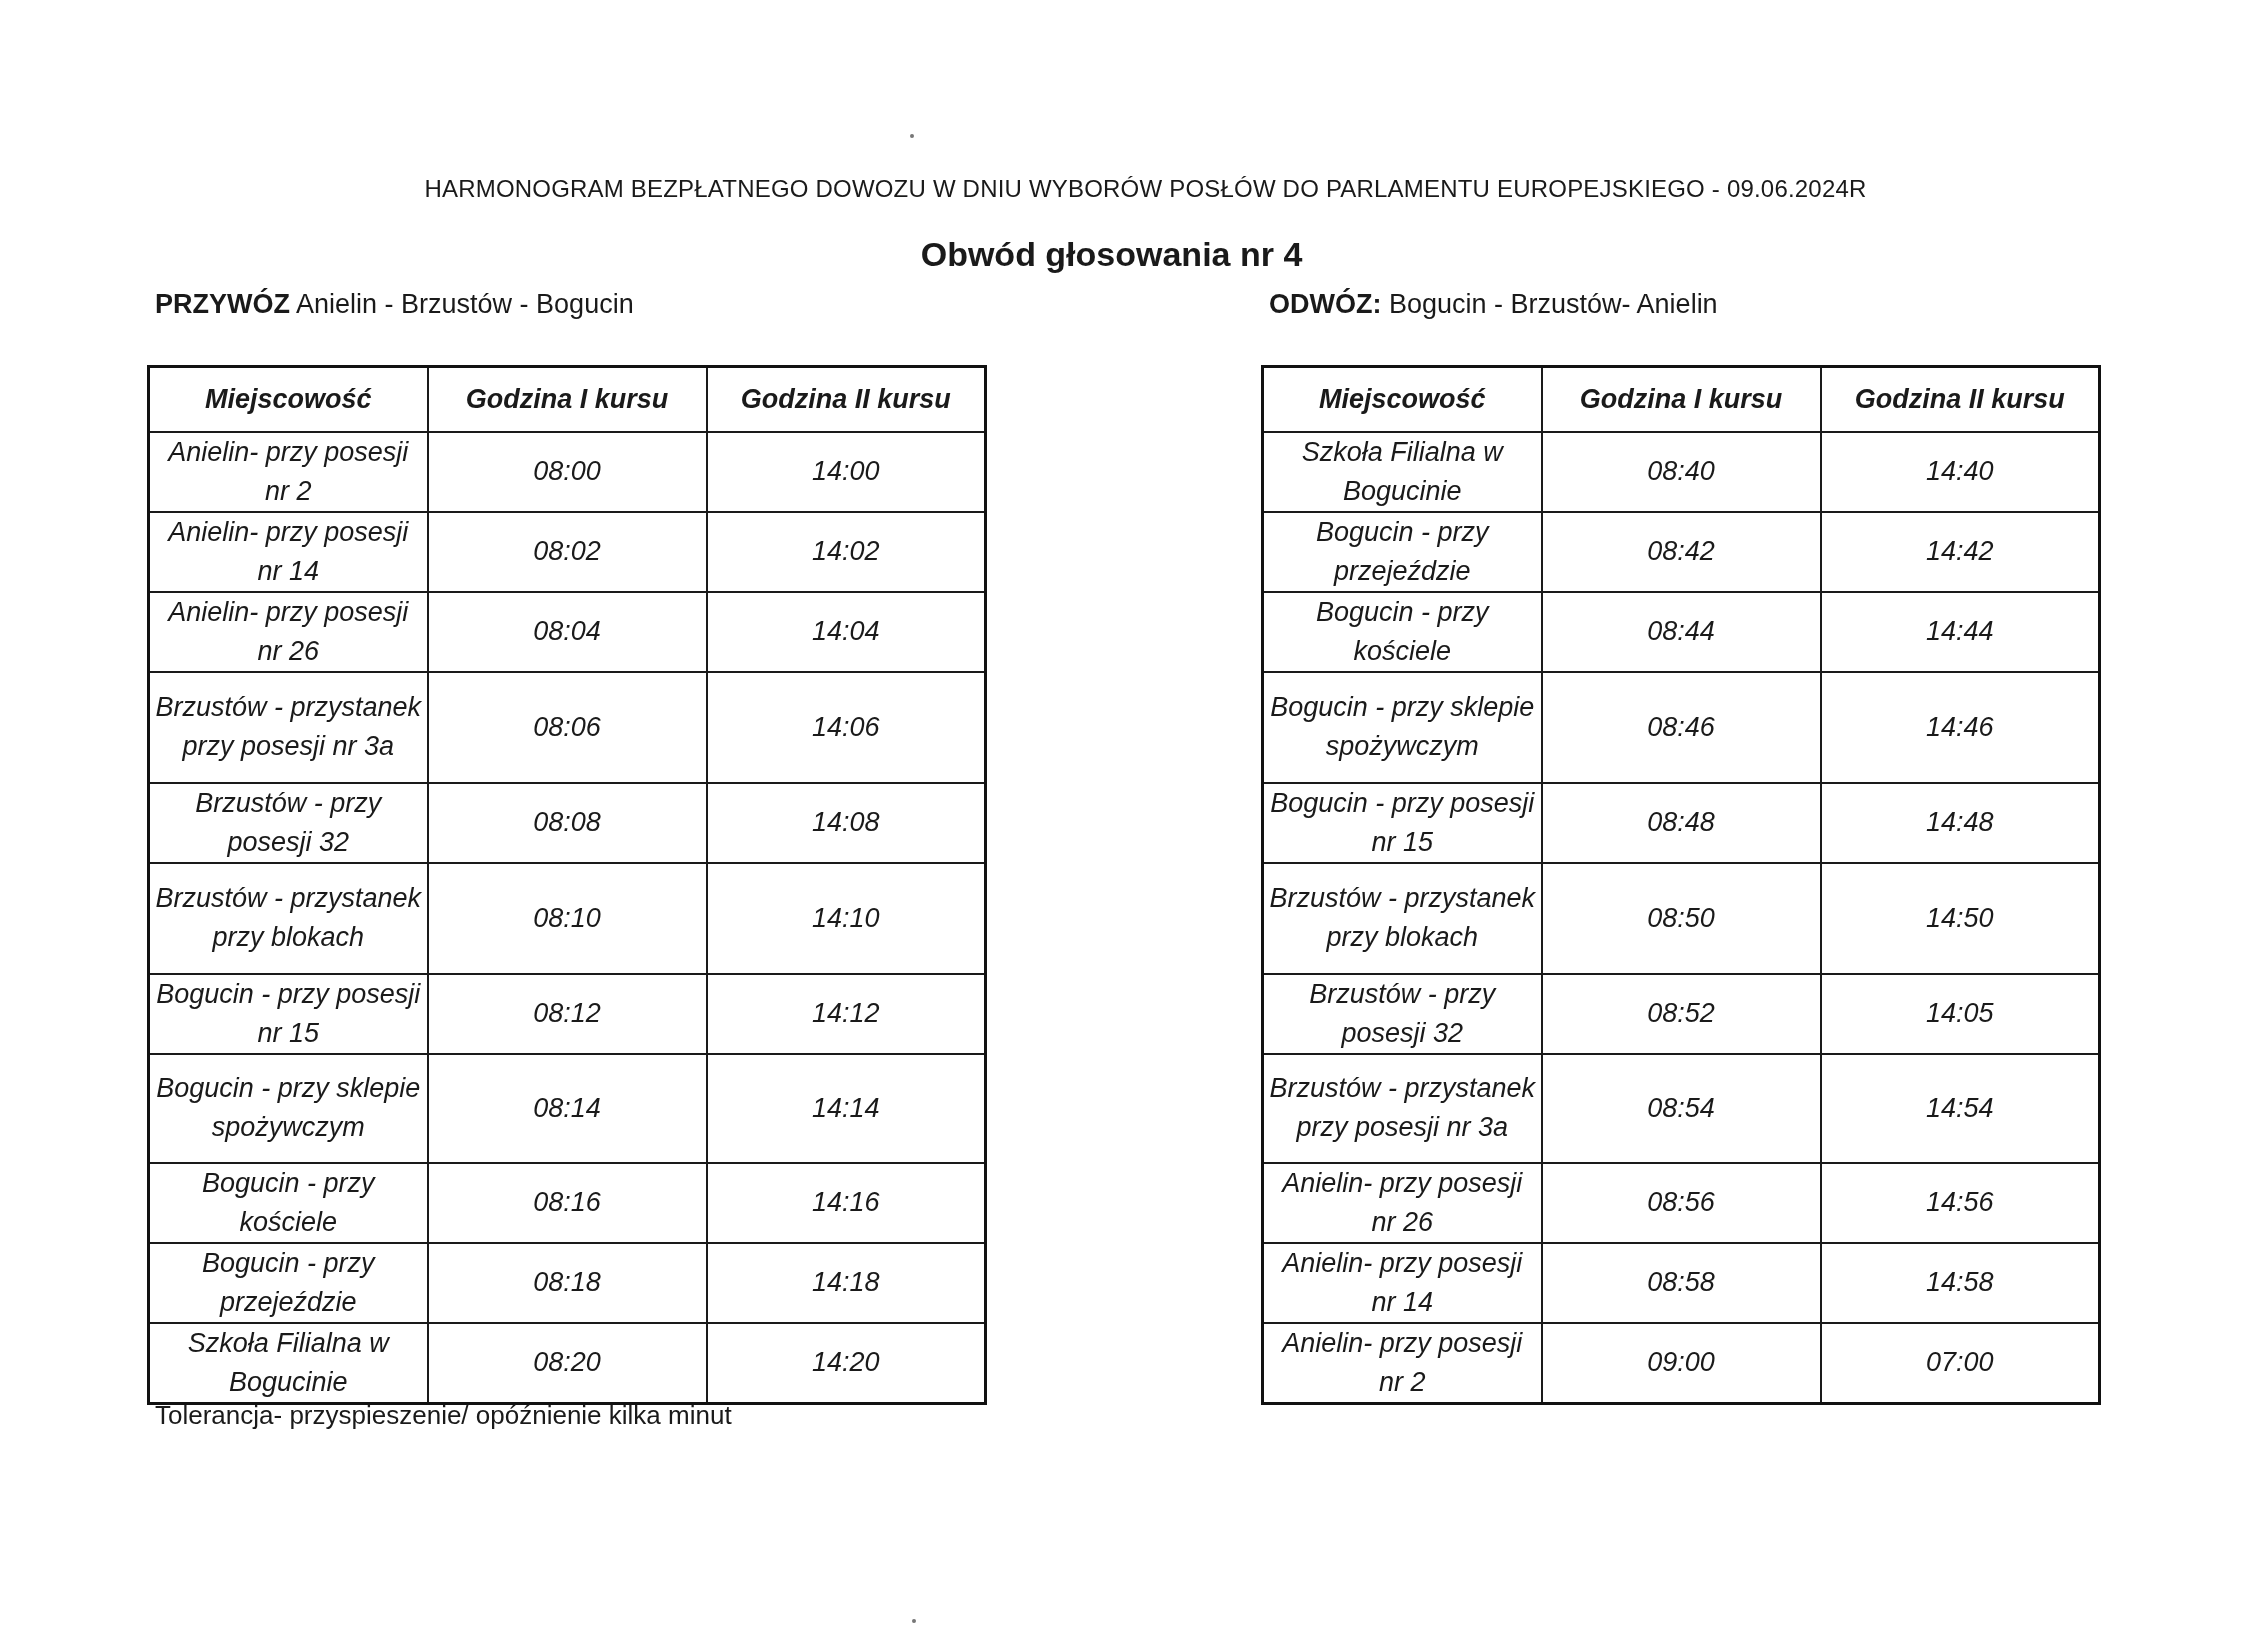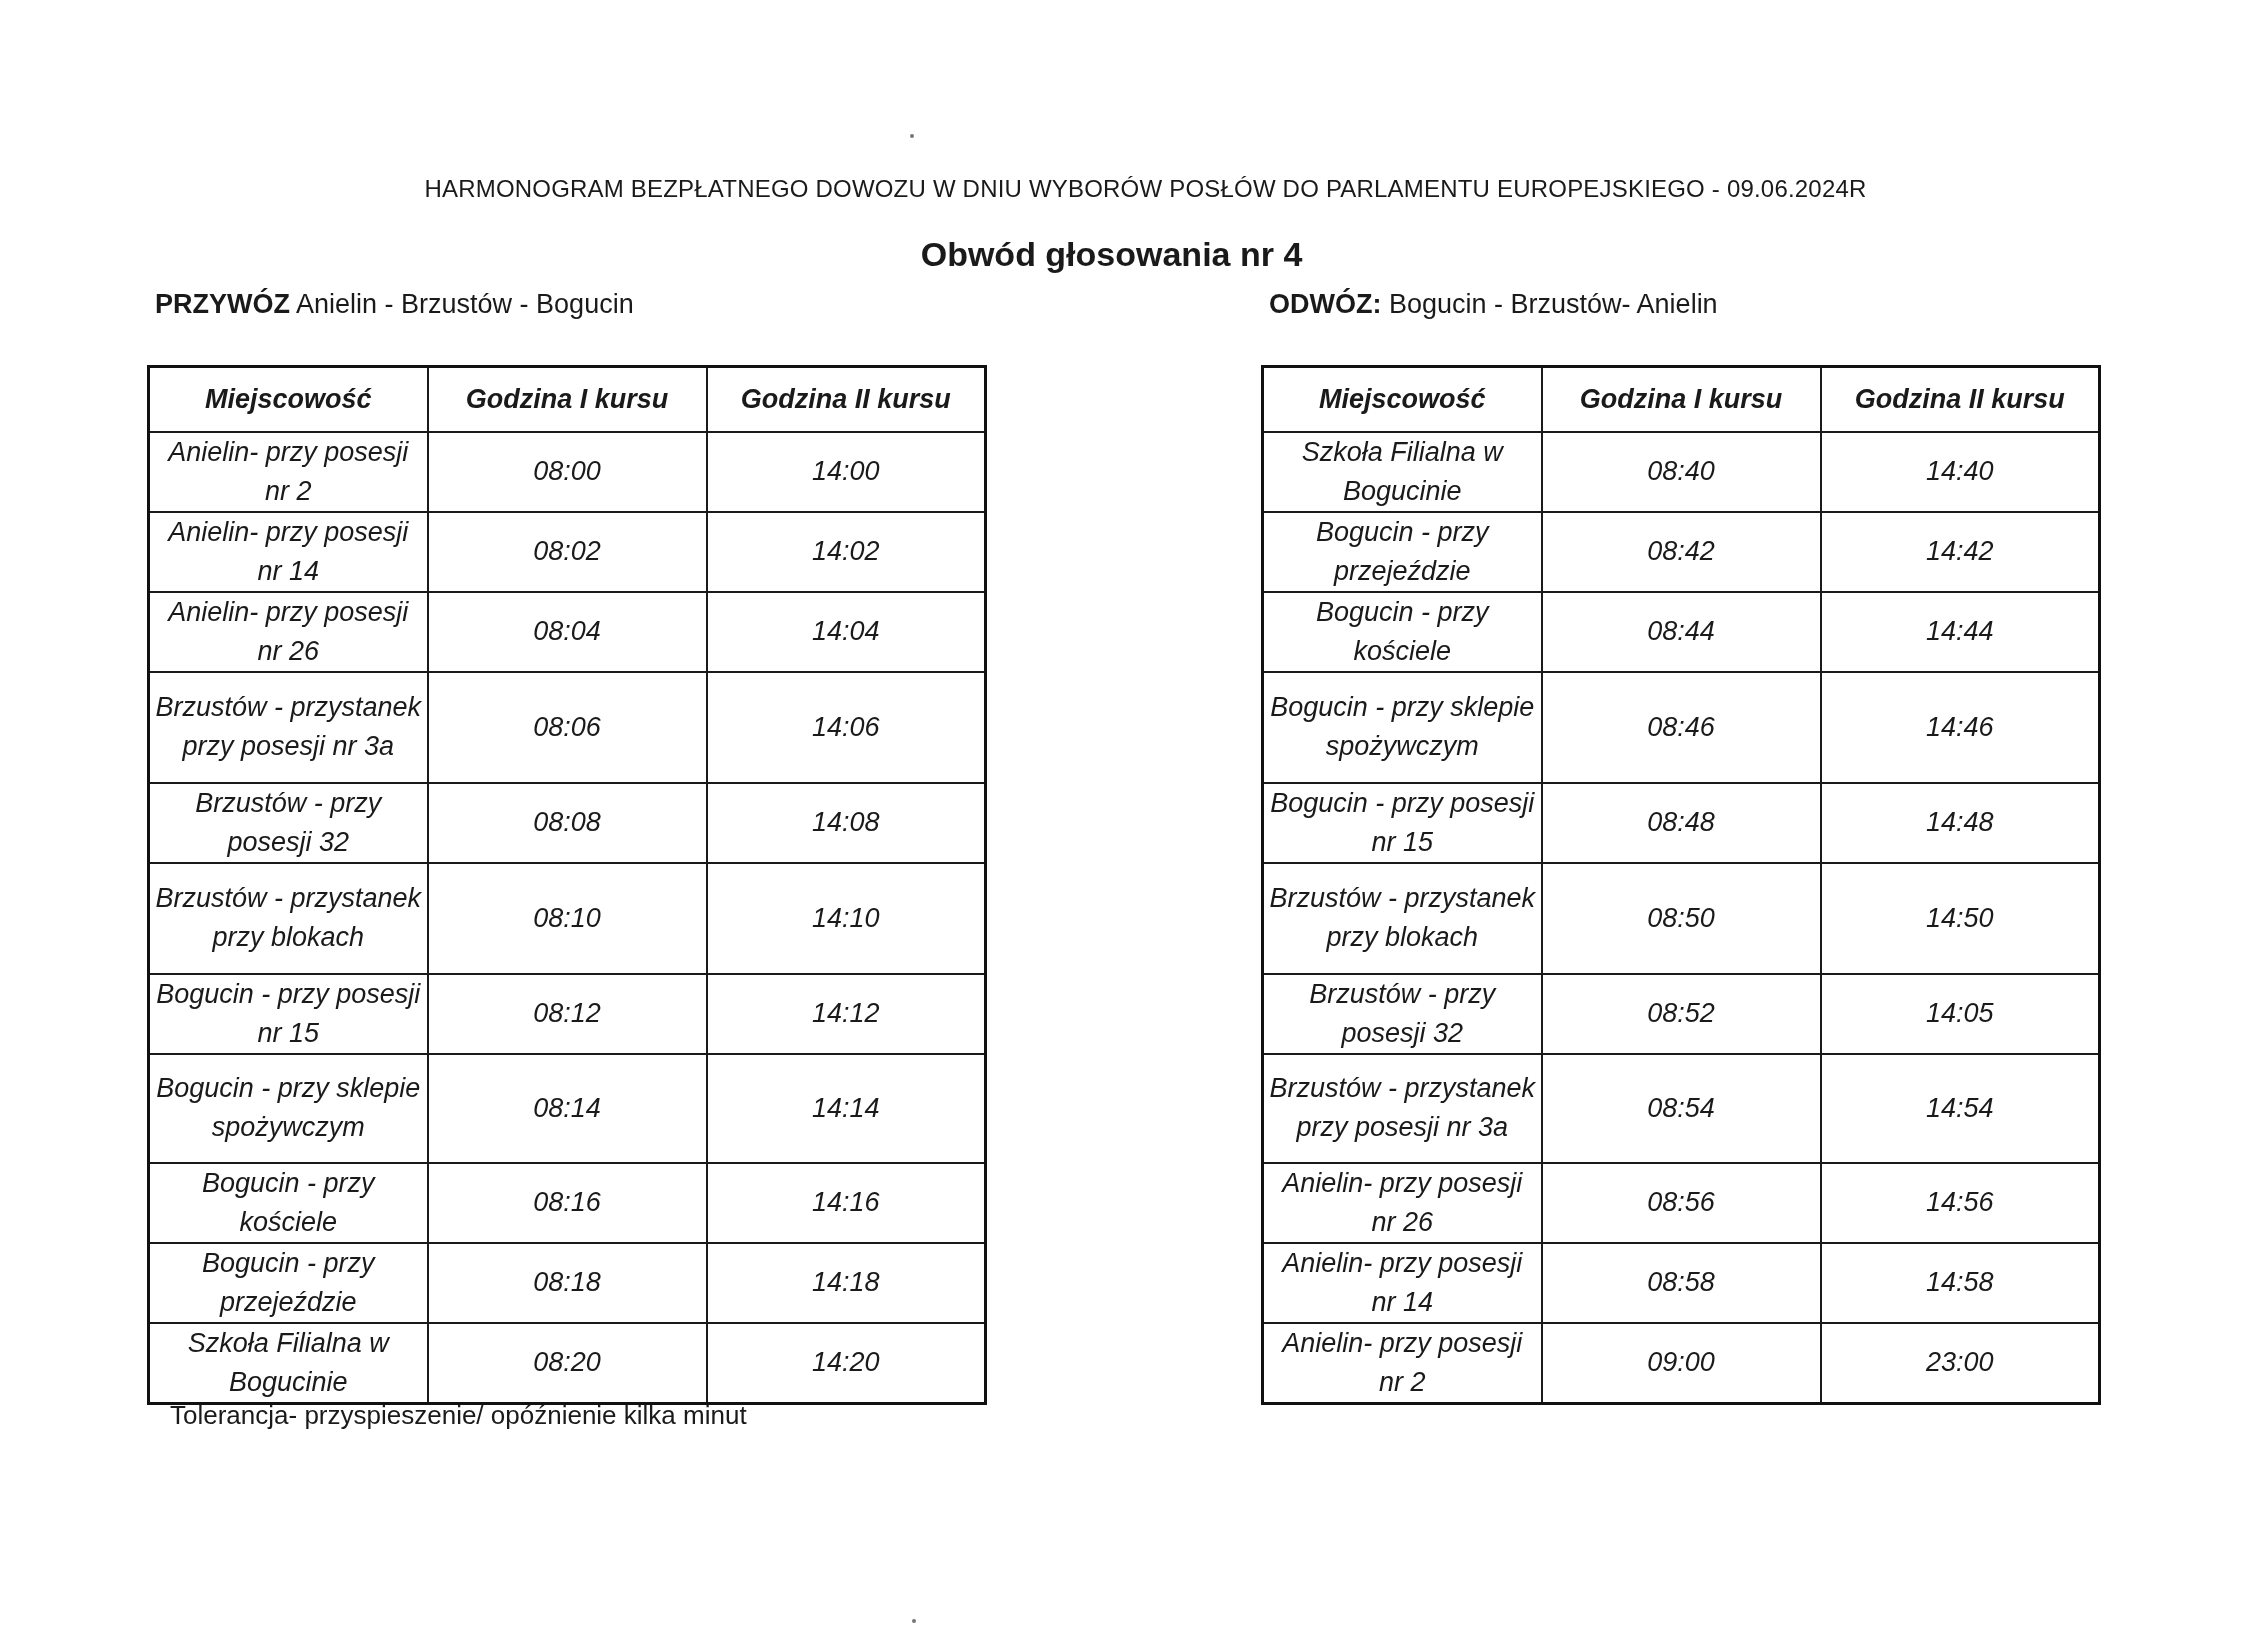--- a/index.html
+++ b/index.html
@@ -17,21 +17,21 @@
          padding:0 3.9px; font-size:27px; line-height:39px; font-weight:normal; }
   table.sched th { font-weight:bold; font-size:27px; }
   table.sched { border:3.9px solid #111;font-style:italic; }
   #tbl-left { left:147px; top:365px; width:838px; }
   #tbl-right { left:1261px; top:365px; width:838px; }
   table.sched col.c1 { width:279px; } table.sched col.c2 { width:279px; } table.sched col.c3 { width:279px; }
   tr.hdr { height:65px; }
   tr.r2 { height:80px;margin-left:28px; }
   tr.r3 { height:111px; }
   tr.r4 { height:109px; }
-  #footnote { left:170px; top:1400px; font-size:26px; white-space:nowrap; }
+  #footnote { left:155px; top:1400px; font-size:26px; white-space:nowrap; }
   .dot { position:absolute; width:3.9px; height:3.9px; border-radius:1.9px; background:#777; }
 </style>
 </head>
 <body>
 
 <div class="dot" style="left:910px;top:134px;"></div>
 <div class="dot" style="left:912px;top:1619px;"></div>
 
 <div id="doc-title" class="abs">HARMONOGRAM BEZPŁATNEGO DOWOZU  W DNIU WYBORÓW POSŁÓW DO PARLAMENTU EUROPEJSKIEGO - 09.06.2024R</div>
 <div id="doc-subtitle" class="abs">Obwód głosowania nr 4</div>
@@ -171,19 +171,19 @@
         <td>14:56</td>
       </tr>
       <tr class="r2">
         <td>Anielin- przy posesji nr 14</td>
         <td>08:58</td>
         <td>14:58</td>
       </tr>
       <tr class="r2">
         <td>Anielin- przy posesji nr 2</td>
         <td>09:00</td>
-        <td>23:00</td>
+        <td>07:00</td>
       </tr>
     </tbody>
 </table>
 
 <div id="footnote" class="abs">Tolerancja- przyspieszenie/ opóźnienie kilka minut</div>
 
 
 </body></html>

